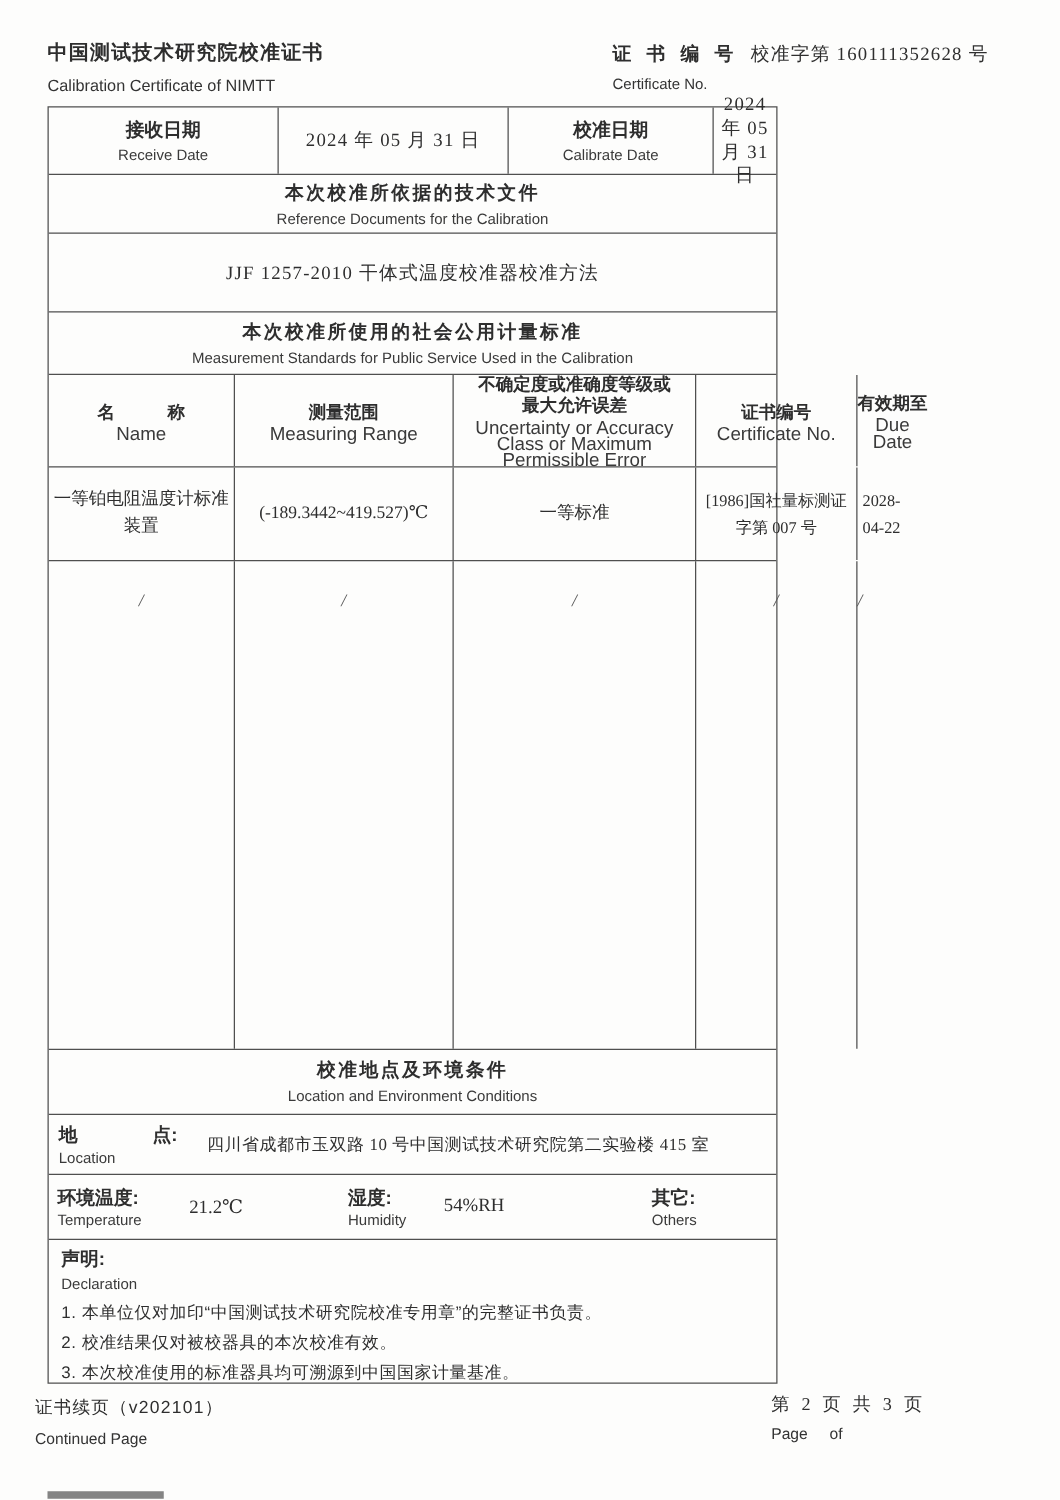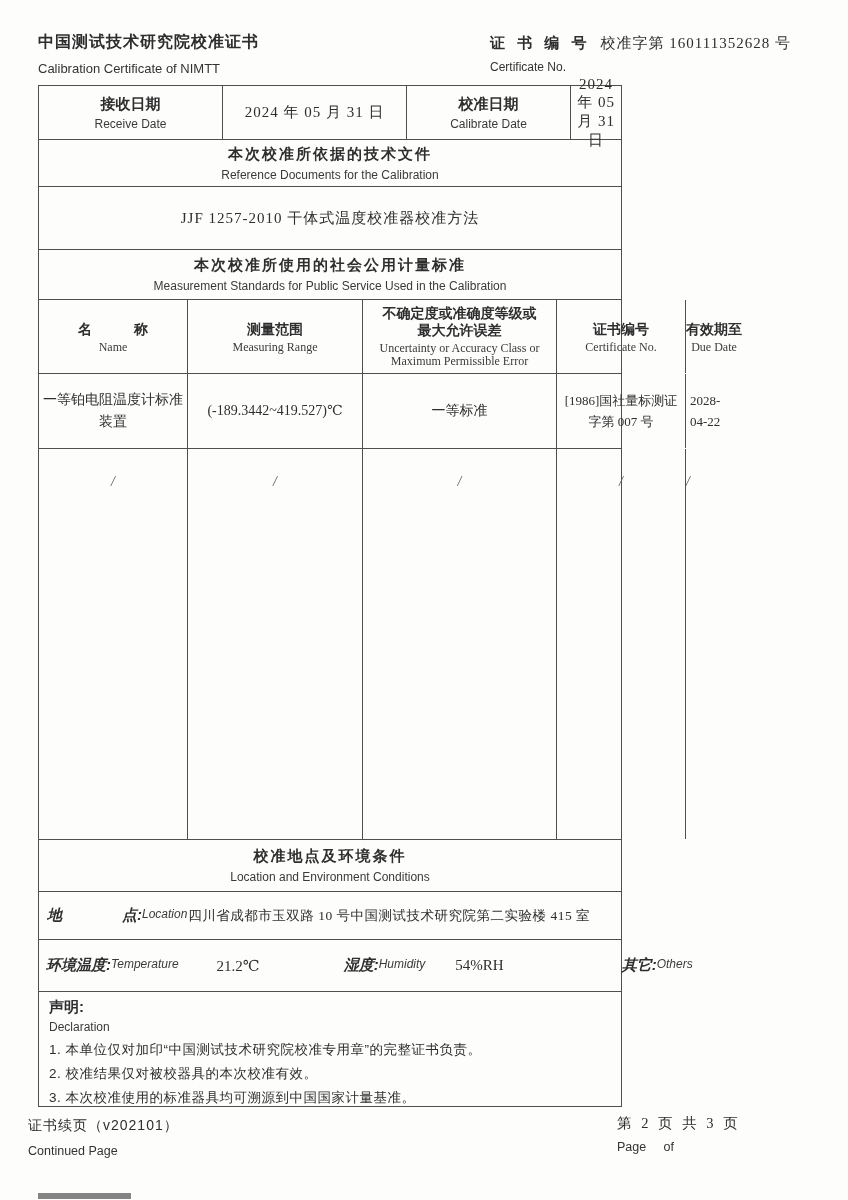--- a/index.html
+++ b/index.html
@@ -46,31 +46,31 @@
   .zh-label { font-size:15px; font-weight:bold; white-space:pre; }
   .en-label { font-size:12px; color:#3a3a3a; margin-top:3px; }
   .val-date { font-size:15px; letter-spacing:1px; }
 
   .sec-zh { font-size:15px; font-weight:bold; letter-spacing:2px; }
   .sec-en { font-size:12px; margin-top:4px; color:#3a3a3a; }
   .ref-line { font-size:15px; letter-spacing:1px; }
 
   .colh-zh { font-size:14px; font-weight:bold; line-height:18px; white-space:pre; }
   .colh-zh.wrap { white-space:normal; max-width:164px; line-height:17px; }
-  .colh-en { font-size:12px; color:#3a3a3a; margin-top:3px; line-height:13px;font-family:Liberation Serif, serif; }
+  .colh-en { font-size:15px; color:#3a3a3a; margin-top:3px; line-height:13px; }
   .colh-en.wrap { max-width:180px; }
 
   .std-val { font-size:14px; line-height:22px; padding:0 4px; }
   .std-val.small { font-size:13px; line-height:21px; }
   .slash-cell { justify-content:flex-start; padding-top:25px; }
   .slash { font-size:14px; font-style:italic; color:#555; }
 
   
   .loc-cell { flex-direction:row; justify-content:flex-start; text-align:left; padding-left:8px; }
-  .lbl-block { display:flex; flex-direction:row; justify-content:space-between;font-style:italic; }
+  .lbl-block { display:flex; flex-direction:column; justify-content:space-between; }
   .loc-value { flex:1 1 auto; text-align:center; font-size:13.5px; letter-spacing:0.5px; padding-right:30px; }
   .env-cell { flex-direction:row; justify-content:flex-start; text-align:left; padding-left:7px; }
   .env-val { font-size:15px; align-self:center; }
   .v-temp { margin-left:38px; }
   .l-hum  { margin-left:84px; }
   .v-hum  { margin-left:30px; }
   .l-oth  { margin-left:118px; }
 
   
   .decl-cell { align-items:flex-start; text-align:left; padding:6px 10px 0 10px; justify-content:flex-start; }

